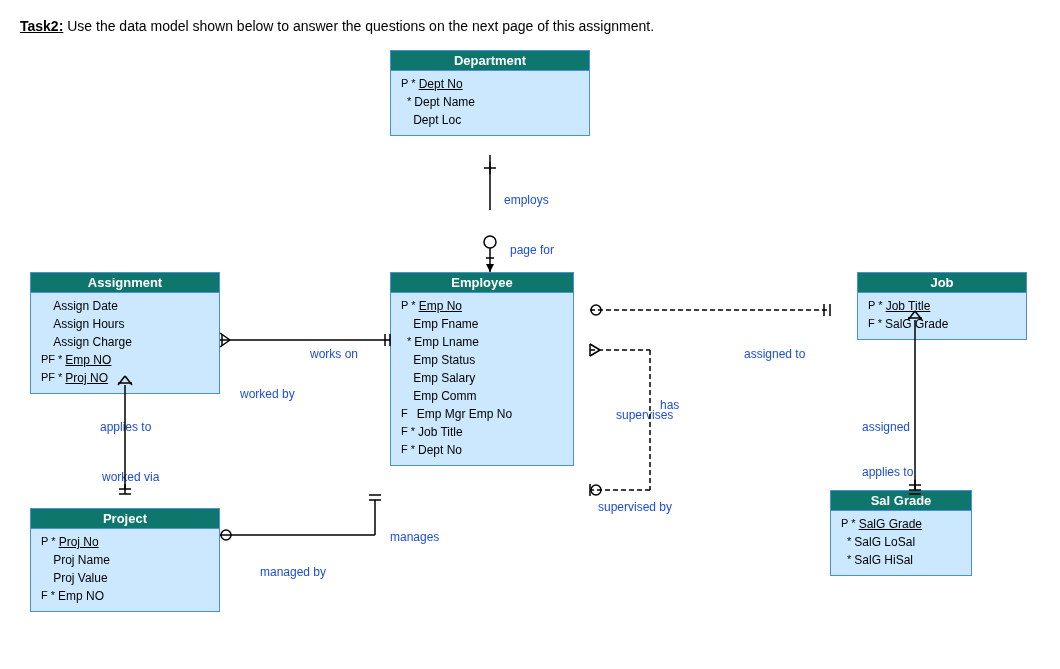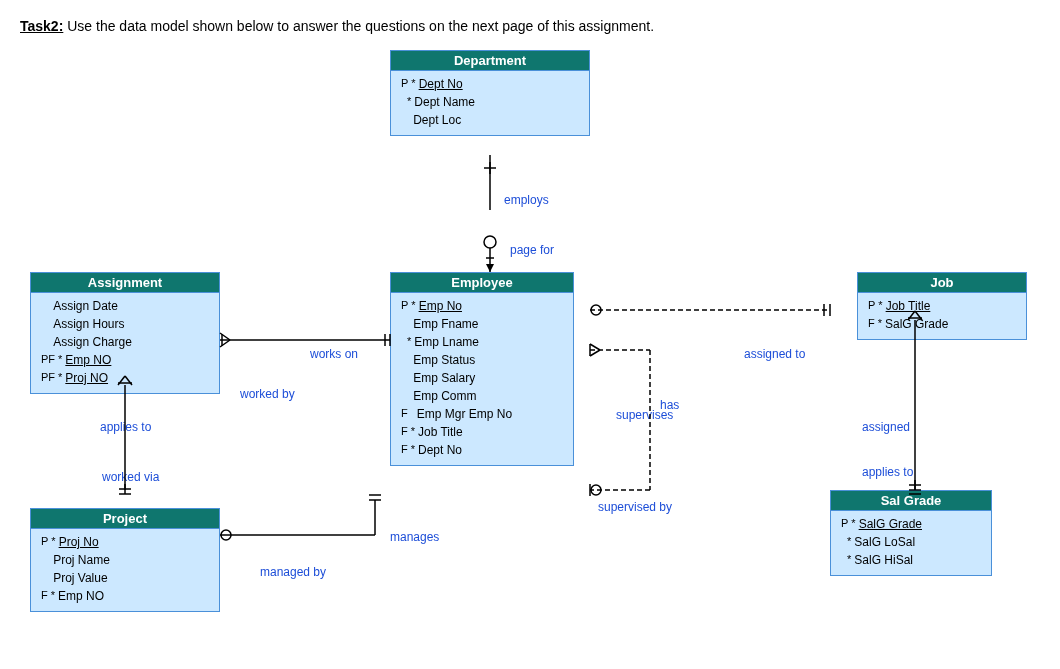--- a/index.html
+++ b/index.html
@@ -213,21 +213,21 @@
           <span class="underline">Job Title</span>
         </div>
       <div class="attr">
           <span class="key">F</span>
           <span class="key">*</span>
           <span>SalG Grade</span>
         </div>
     </div>
   </div>
 
-  <div class="entity" style="left:830px; top:490px; width:162px;">
+  <div class="entity" style="left:830px; top:490px; width:142px;">
     <div class="entity-title">Sal Grade</div>
     <div class="entity-body">
       <div class="attr">
           <span class="key">P</span>
           <span class="key">*</span>
           <span class="underline">SalG Grade</span>
         </div>
       <div class="attr">
           <span class="key">&nbsp;</span>
           <span class="key">*</span>

